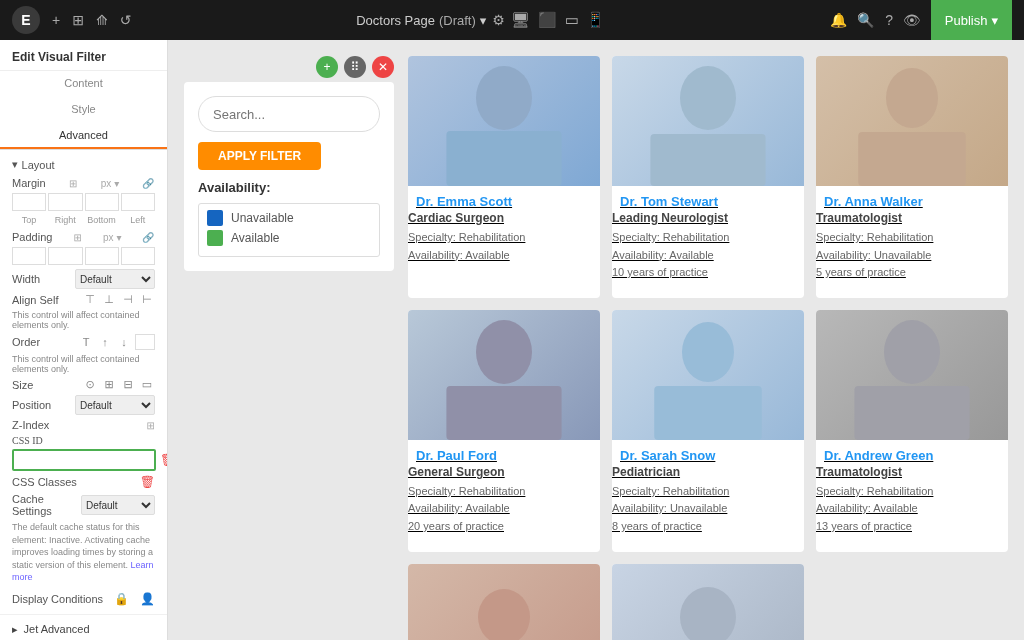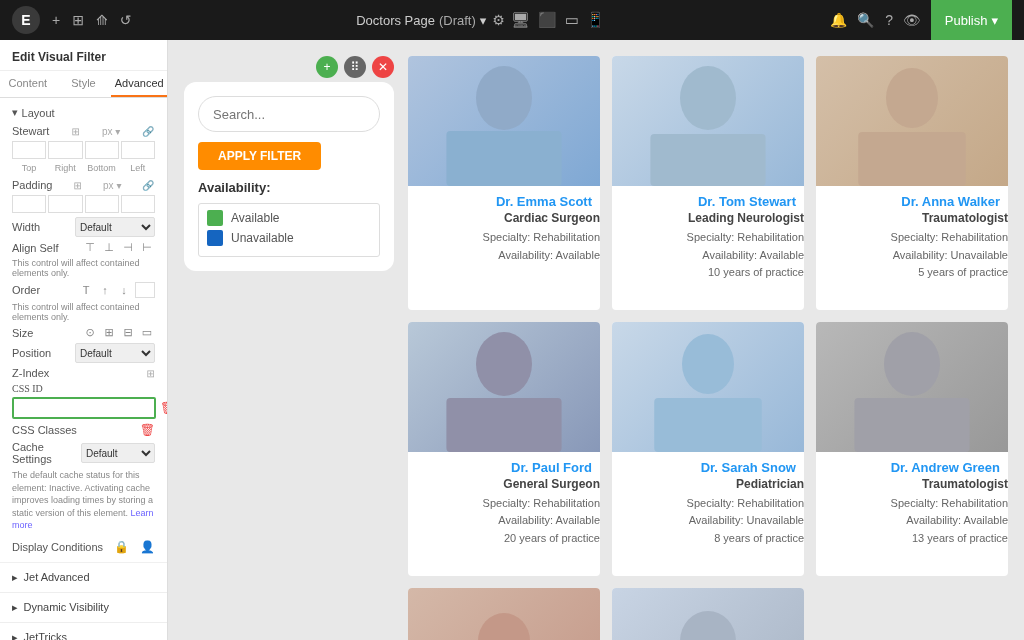--- a/index.html
+++ b/index.html
@@ -53,20 +53,21 @@
     .panel-title {
       font-size: 12px;
       font-weight: bold;
       color: #333;
       padding: 10px 12px 6px;
       border-bottom: 1px solid #eee;
     }
     .panel-tabs {
       display: flex;
       border-bottom: 1px solid #ddd;
+      flex-direction: column;
     }
     .panel-tab {
       flex: 1;
       text-align: center;
       padding: 6px 0;
       font-size: 11px;
       color: #888;
       cursor: pointer;
       border-bottom: 2px solid transparent;
     }
@@ -163,21 +164,21 @@
       flex: 1;
       overflow-y: auto;
       padding: 16px;
       background: #e8e8e8;
     }
 
     
     .filter-panel {
       background: white;
       padding: 14px;
-      border-radius: 12px;
+      border-radius: 4px;
       margin-bottom: 16px;
       max-width: 220px;
     }
     .search-box {
       width: 100%;
       height: 36px;
       border: 1px solid #ddd;
       border-radius: 20px;
       padding: 0 14px;
       font-size: 13px;
@@ -221,22 +222,23 @@
     
     .doctors-grid {
       display: grid;
       grid-template-columns: repeat(3, 1fr);
       gap: 12px;
     }
     .doctor-card {
       background: white;
       border-radius: 4px;
       overflow: hidden;
-      text-align: right;
-      padding-bottom: 28px;
+      text-align: left;
+      padding-bottom: 16px;
+      text-decoration: underline;
     }
     .doctor-photo {
       width: 100%;
       height: 130px;
       object-fit: cover;
       background: #ccc;
       display: flex;
       align-items: center;
       justify-content: center;
       color: #999;
@@ -350,21 +352,21 @@
       <div class="panel-tab active">Advanced</div>
     </div>
 
     <div class="panel-section">
       <div class="panel-section-title">
         <span>▾</span>
         <span>Layout</span>
       </div>
 
       <div class="panel-row">
-        <span>Stewart</span>
+        <span>Margin</span>
         <span style="font-size:10px;color:#aaa;">⊞</span>
         <span style="font-size:10px;color:#aaa;">px ▾</span>
         <span style="font-size:10px;">🔗</span>
       </div>
       <div class="four-inputs">
         <input type="text" style="height: 18px; font-size: 9px; border: 1px solid rgb(221, 221, 221);">
         <input type="text" style="height: 18px; font-size: 9px; border: 1px solid rgb(221, 221, 221);">
         <input type="text" style="height: 18px; font-size: 9px; border: 1px solid rgb(221, 221, 221);">
         <input type="text" style="height: 18px; font-size: 9px; border: 1px solid rgb(221, 221, 221);">
       </div>
@@ -493,26 +495,26 @@
           <button class="ft-btn green">+</button>
           <button class="ft-btn move">⠿</button>
           <button class="ft-btn red">✕</button>
         </div>
         <div class="filter-panel">
           <input type="text" class="search-box" placeholder="Search..." style="">
           <button class="apply-filter-btn">APPLY FILTER</button>
           <div class="availability-label">Availability:</div>
           <div style="border:1px solid #ddd;border-radius:3px;padding:6px 8px;">
             <div class="availability-option">
+              <div class="avail-box avail-blue"></div>
+              <span>Unavailable</span>
+            </div>
+            <div class="availability-option">
               <div class="avail-box avail-green"></div>
               <span>Available</span>
-            </div>
-            <div class="availability-option">
-              <div class="avail-box avail-blue"></div>
-              <span>Unavailable</span>
             </div>
           </div>
         </div>
       </div>
 
       <div style="flex:1;">
         <div class="doctors-grid">
 
           <div class="doctor-card">
             <div class="doctor-photo photo-emma">

